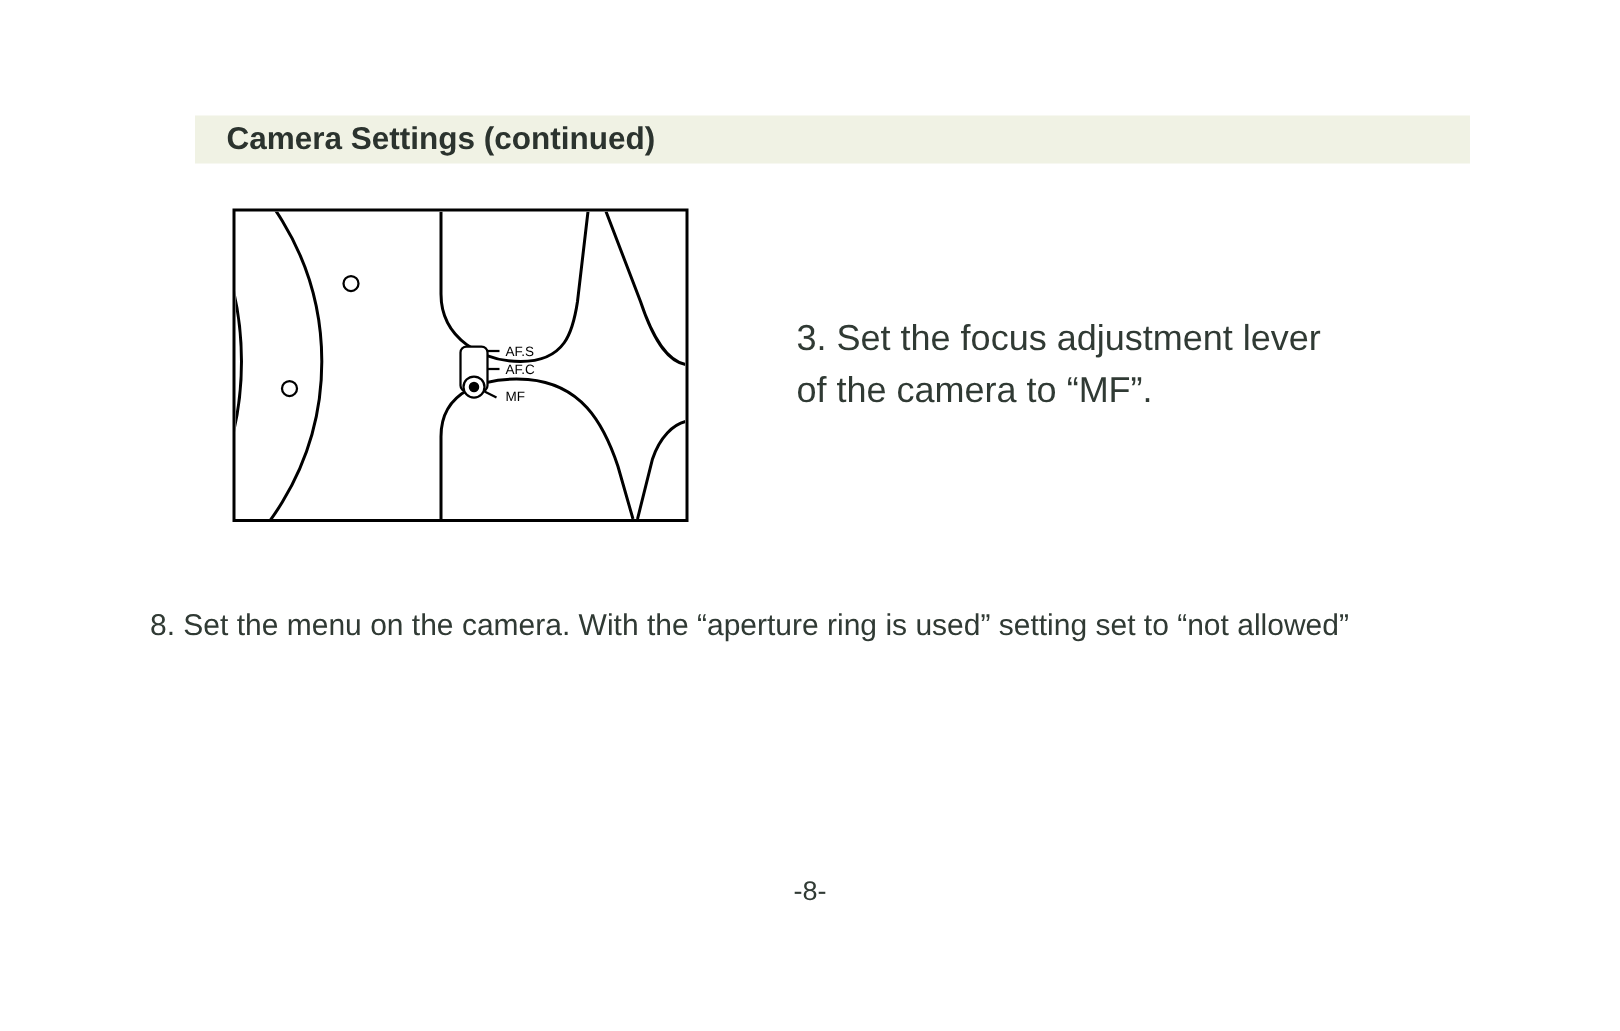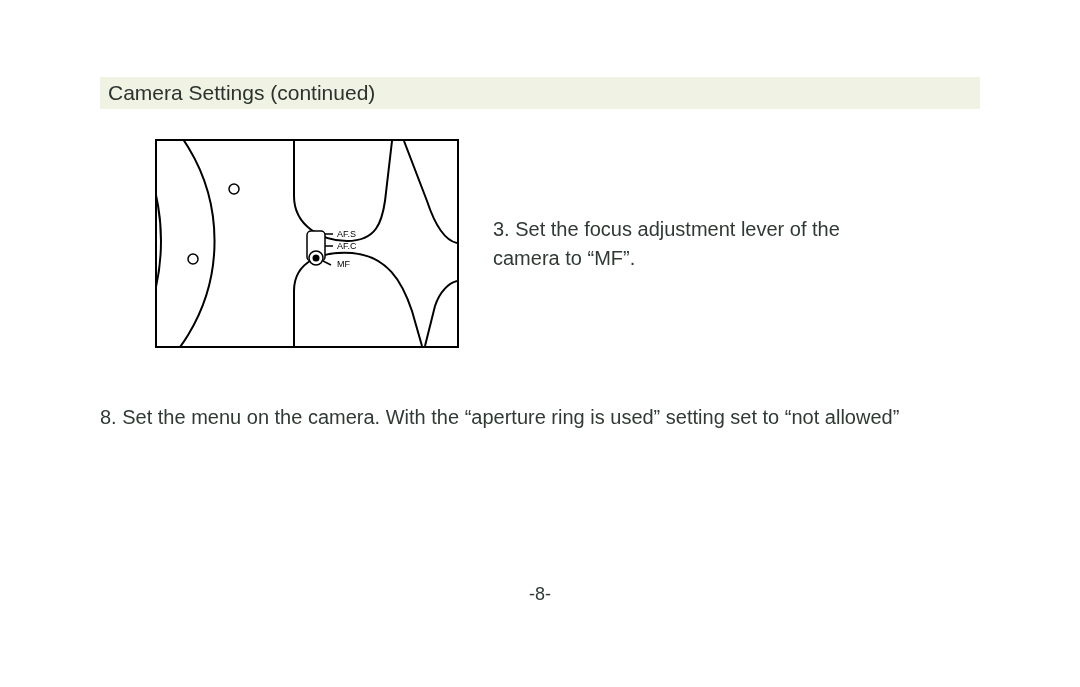--- a/index.html
+++ b/index.html
@@ -13,43 +13,44 @@
   }
   .page {
     position: relative;
     width: 1080px;
     height: 687px;
     box-sizing: border-box;
     padding: 77px 100px 0 100px;
   }
   .section-header {
     background: #f0f2e4;
-    padding: 4px 8px;
+    padding: 4px 21px;
     font-size: 21px;
-    font-weight: normal;
+    font-weight: bold;
     color: #2b332e;
+    margin-left: 30px;
   }
   .row {
     display: flex;
     align-items: center;
     margin-top: 30px;
     margin-left: 55px;
-    gap: 34px;
+    gap: 72px;
   }
   .diagram-frame {
     width: 300px;
     height: 205px;
     border: 2px solid #000;
     background: #fff;
     position: relative;
     overflow: hidden;
     flex: 0 0 auto;
   }
   .instruction {
-    font-size: 20px;
+    font-size: 24px;
     line-height: 1.45;
     max-width: 360px;
   }
   .para {
     font-size: 20px;
     line-height: 1.45;
     margin-top: 55px;
   }
   .page-number {
     position: absolute;

